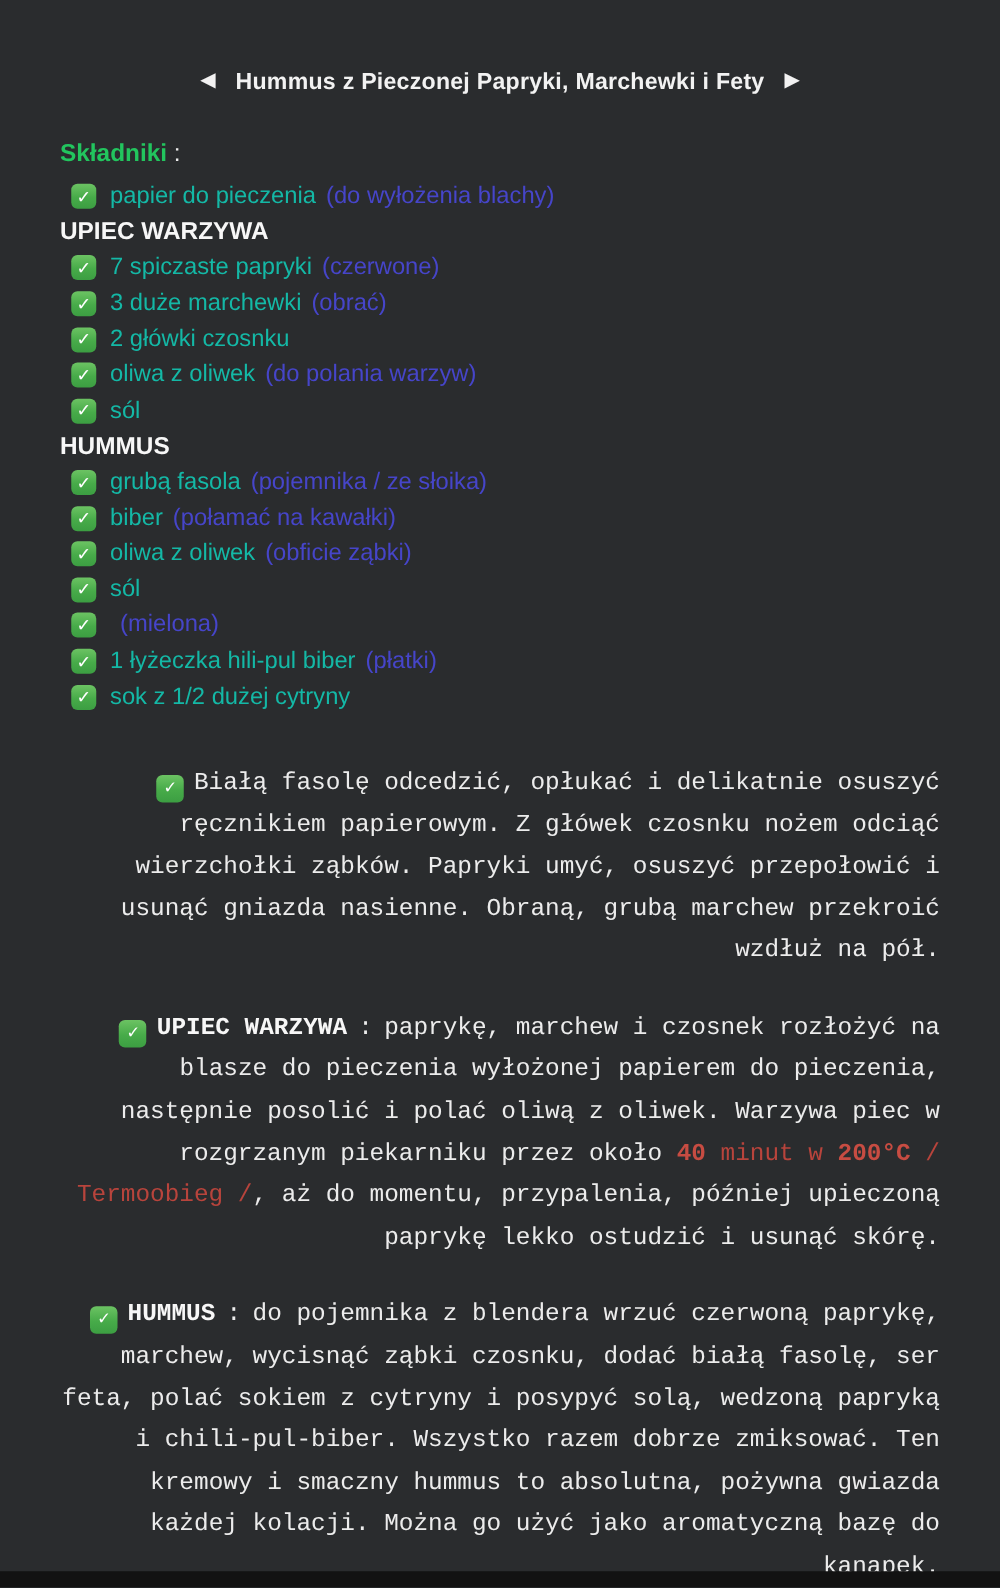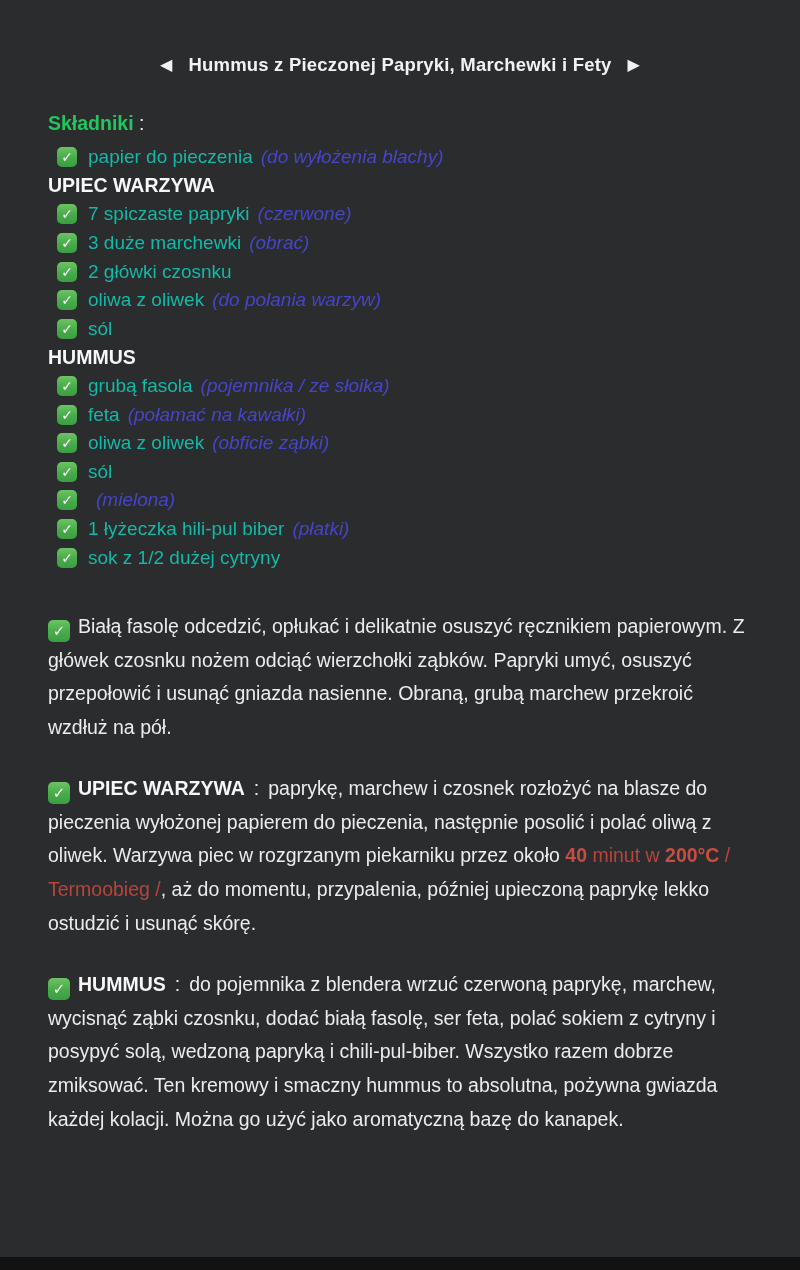--- a/index.html
+++ b/index.html
@@ -64,29 +64,30 @@
     border-radius: 5px;
     background: linear-gradient(180deg, #6cc363 0%, #47ab49 55%, #3c9e42 100%);
     color: #ffffff;
     font-size: 14px;
     font-weight: 700;
     flex: 0 0 auto;
     margin-right: 11px;
     cursor: pointer;
   }
   .ing-name { color: #14b8a6; white-space: pre; }
-  .ing-note { color: #4645c9; margin-left: 8px; white-space: pre; font-style: italic; }
+  .ing-note { color: #4645c9; margin-left: 8px; white-space: pre; }
   
   .steps { margin-top: 38px; }
   .step {
     font-size: 19.5px;
     line-height: 33.6px;
     margin-bottom: 28px;
     color: #ececec;
-    text-align: left;
+    text-align: right;
+    font-family: Liberation Mono, monospace;
   }
   .step .check {
     width: 22px; height: 22px;
     font-size: 15px;
     vertical-align: -3px;
     margin-right: 8px;
   }
   .step b.step-title { font-weight: 700; color: #f7f7f7; }
   .step .sep { margin: 0 9px 0 9px; }
   .red { color: #b8443c; }
@@ -158,21 +159,21 @@
     <div class="group-header">HUMMUS</div>
 
     <div class="ing-row">
       <span class="check">✓</span>
       <span class="ing-name">grubą fasola</span>
       <span class="ing-note">(pojemnika / ze słoika)</span>
     </div>
 
     <div class="ing-row">
       <span class="check">✓</span>
-      <span class="ing-name">feta</span>
+      <span class="ing-name">biber</span>
       <span class="ing-note">(połamać na kawałki)</span>
     </div>
 
     <div class="ing-row">
       <span class="check">✓</span>
       <span class="ing-name">oliwa z oliwek</span>
       <span class="ing-note">(obficie ząbki)</span>
     </div>
 
     <div class="ing-row">

